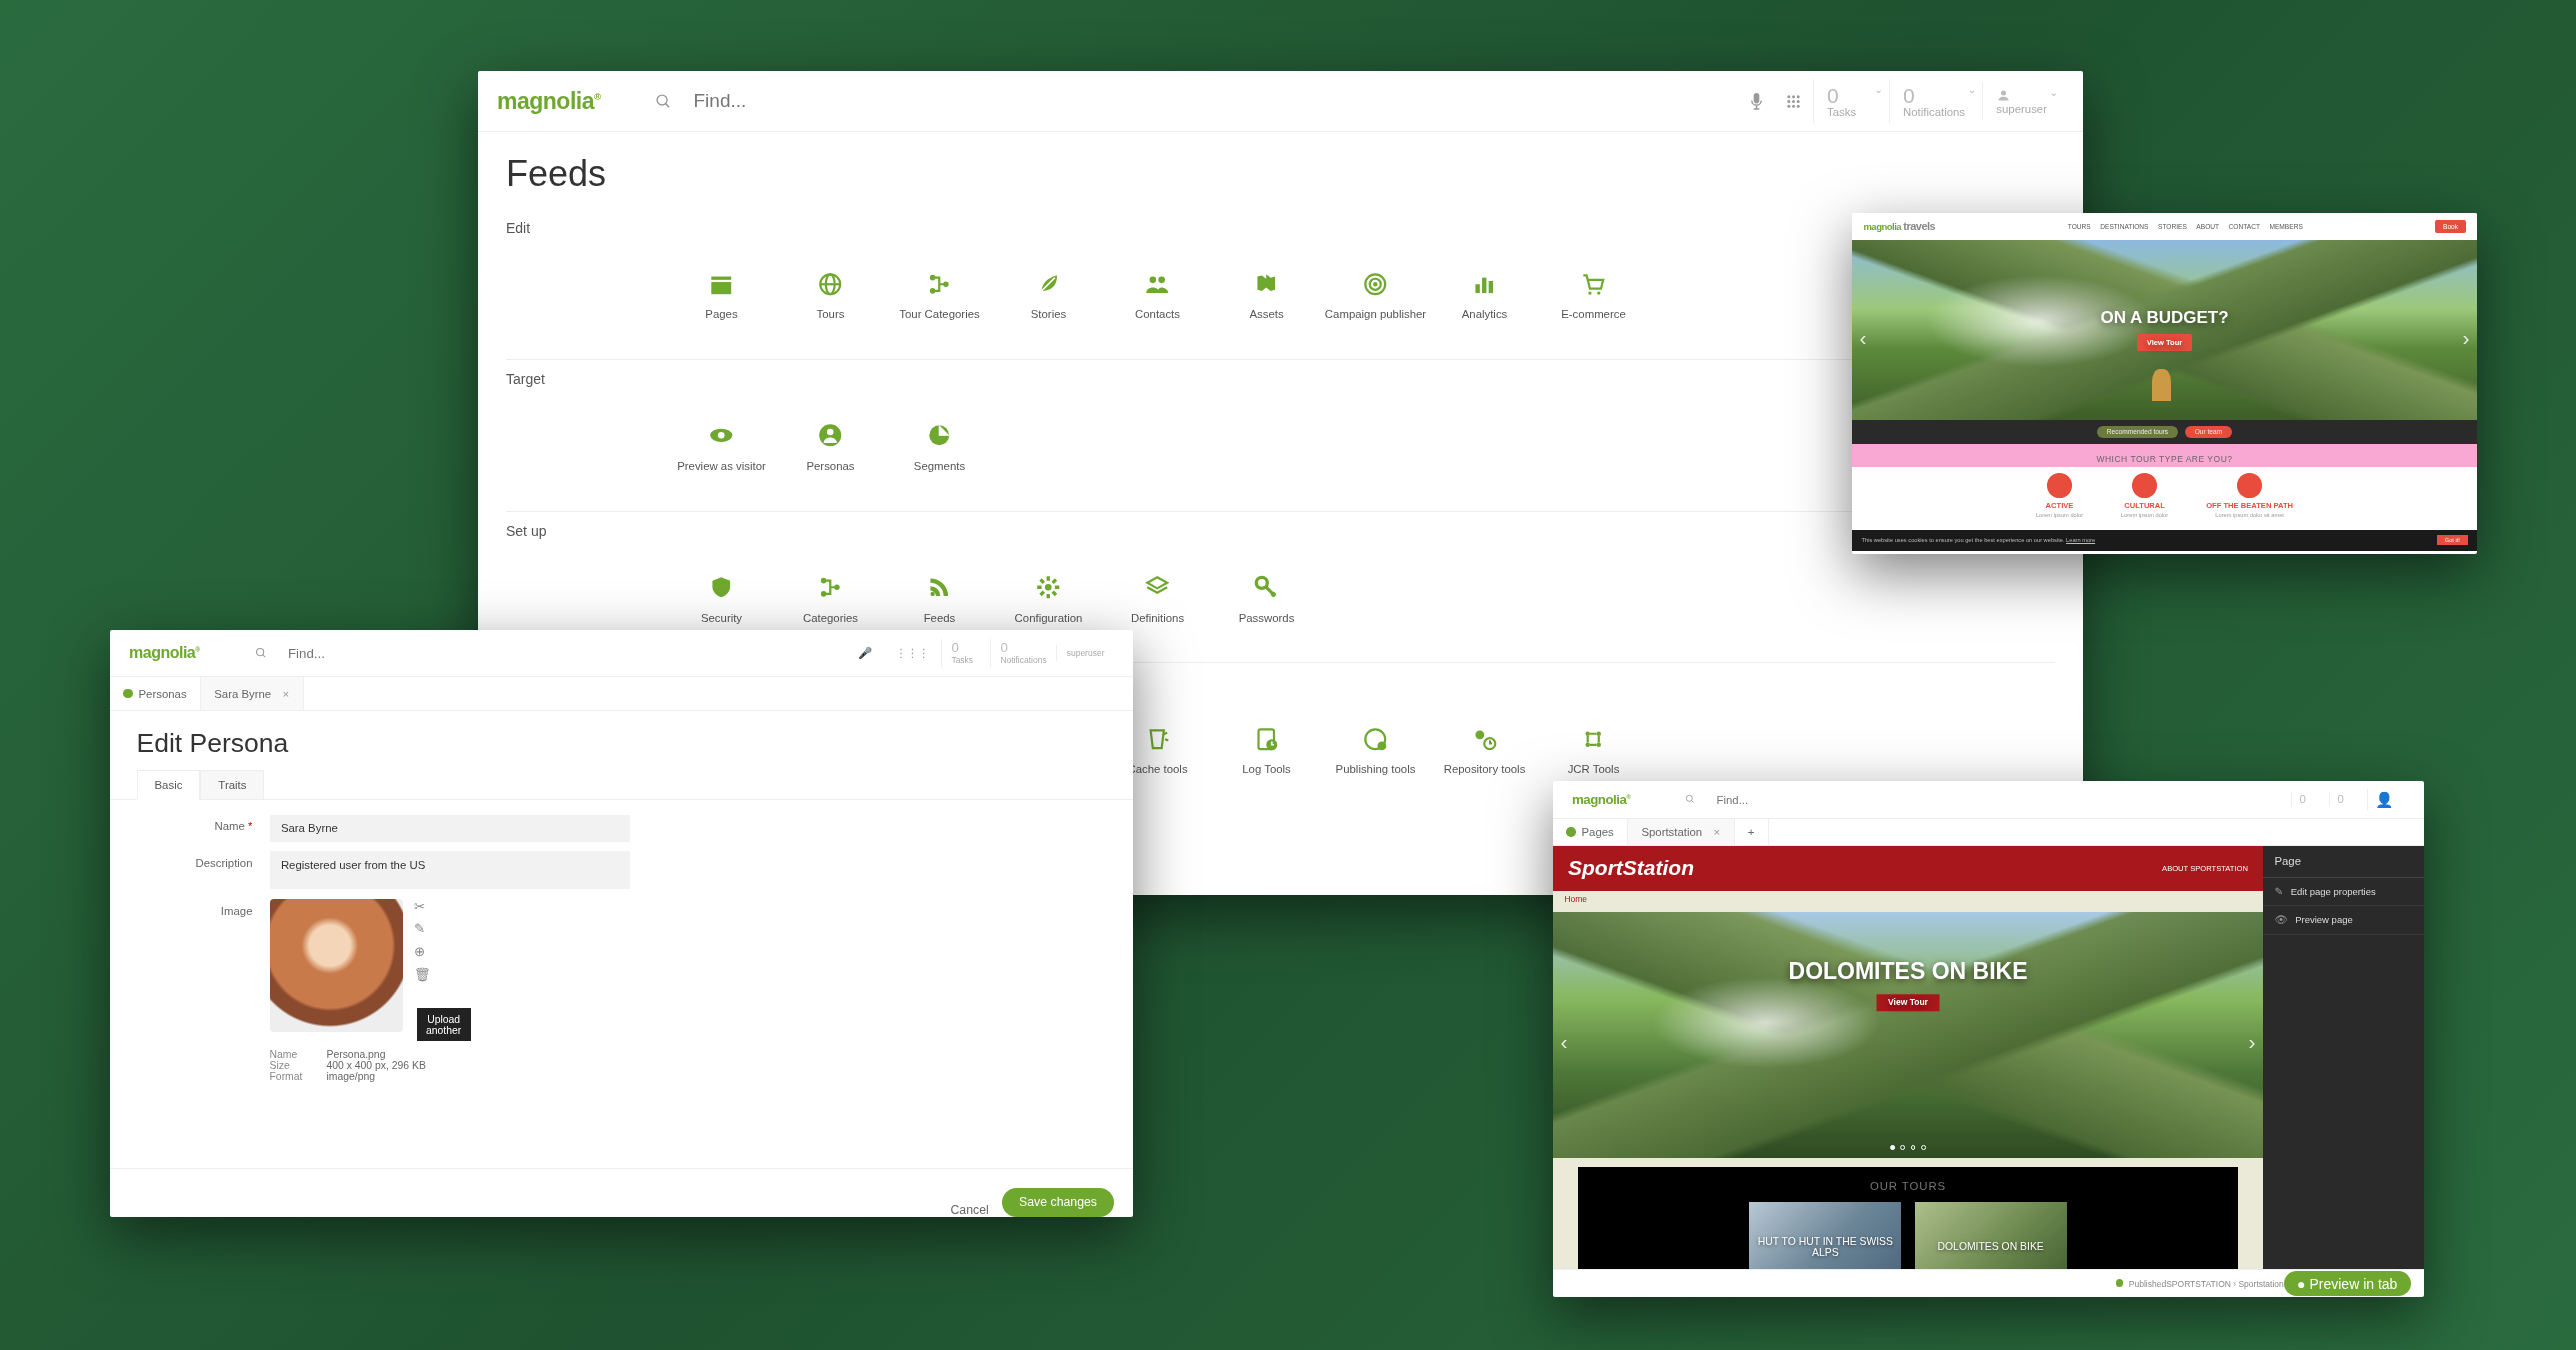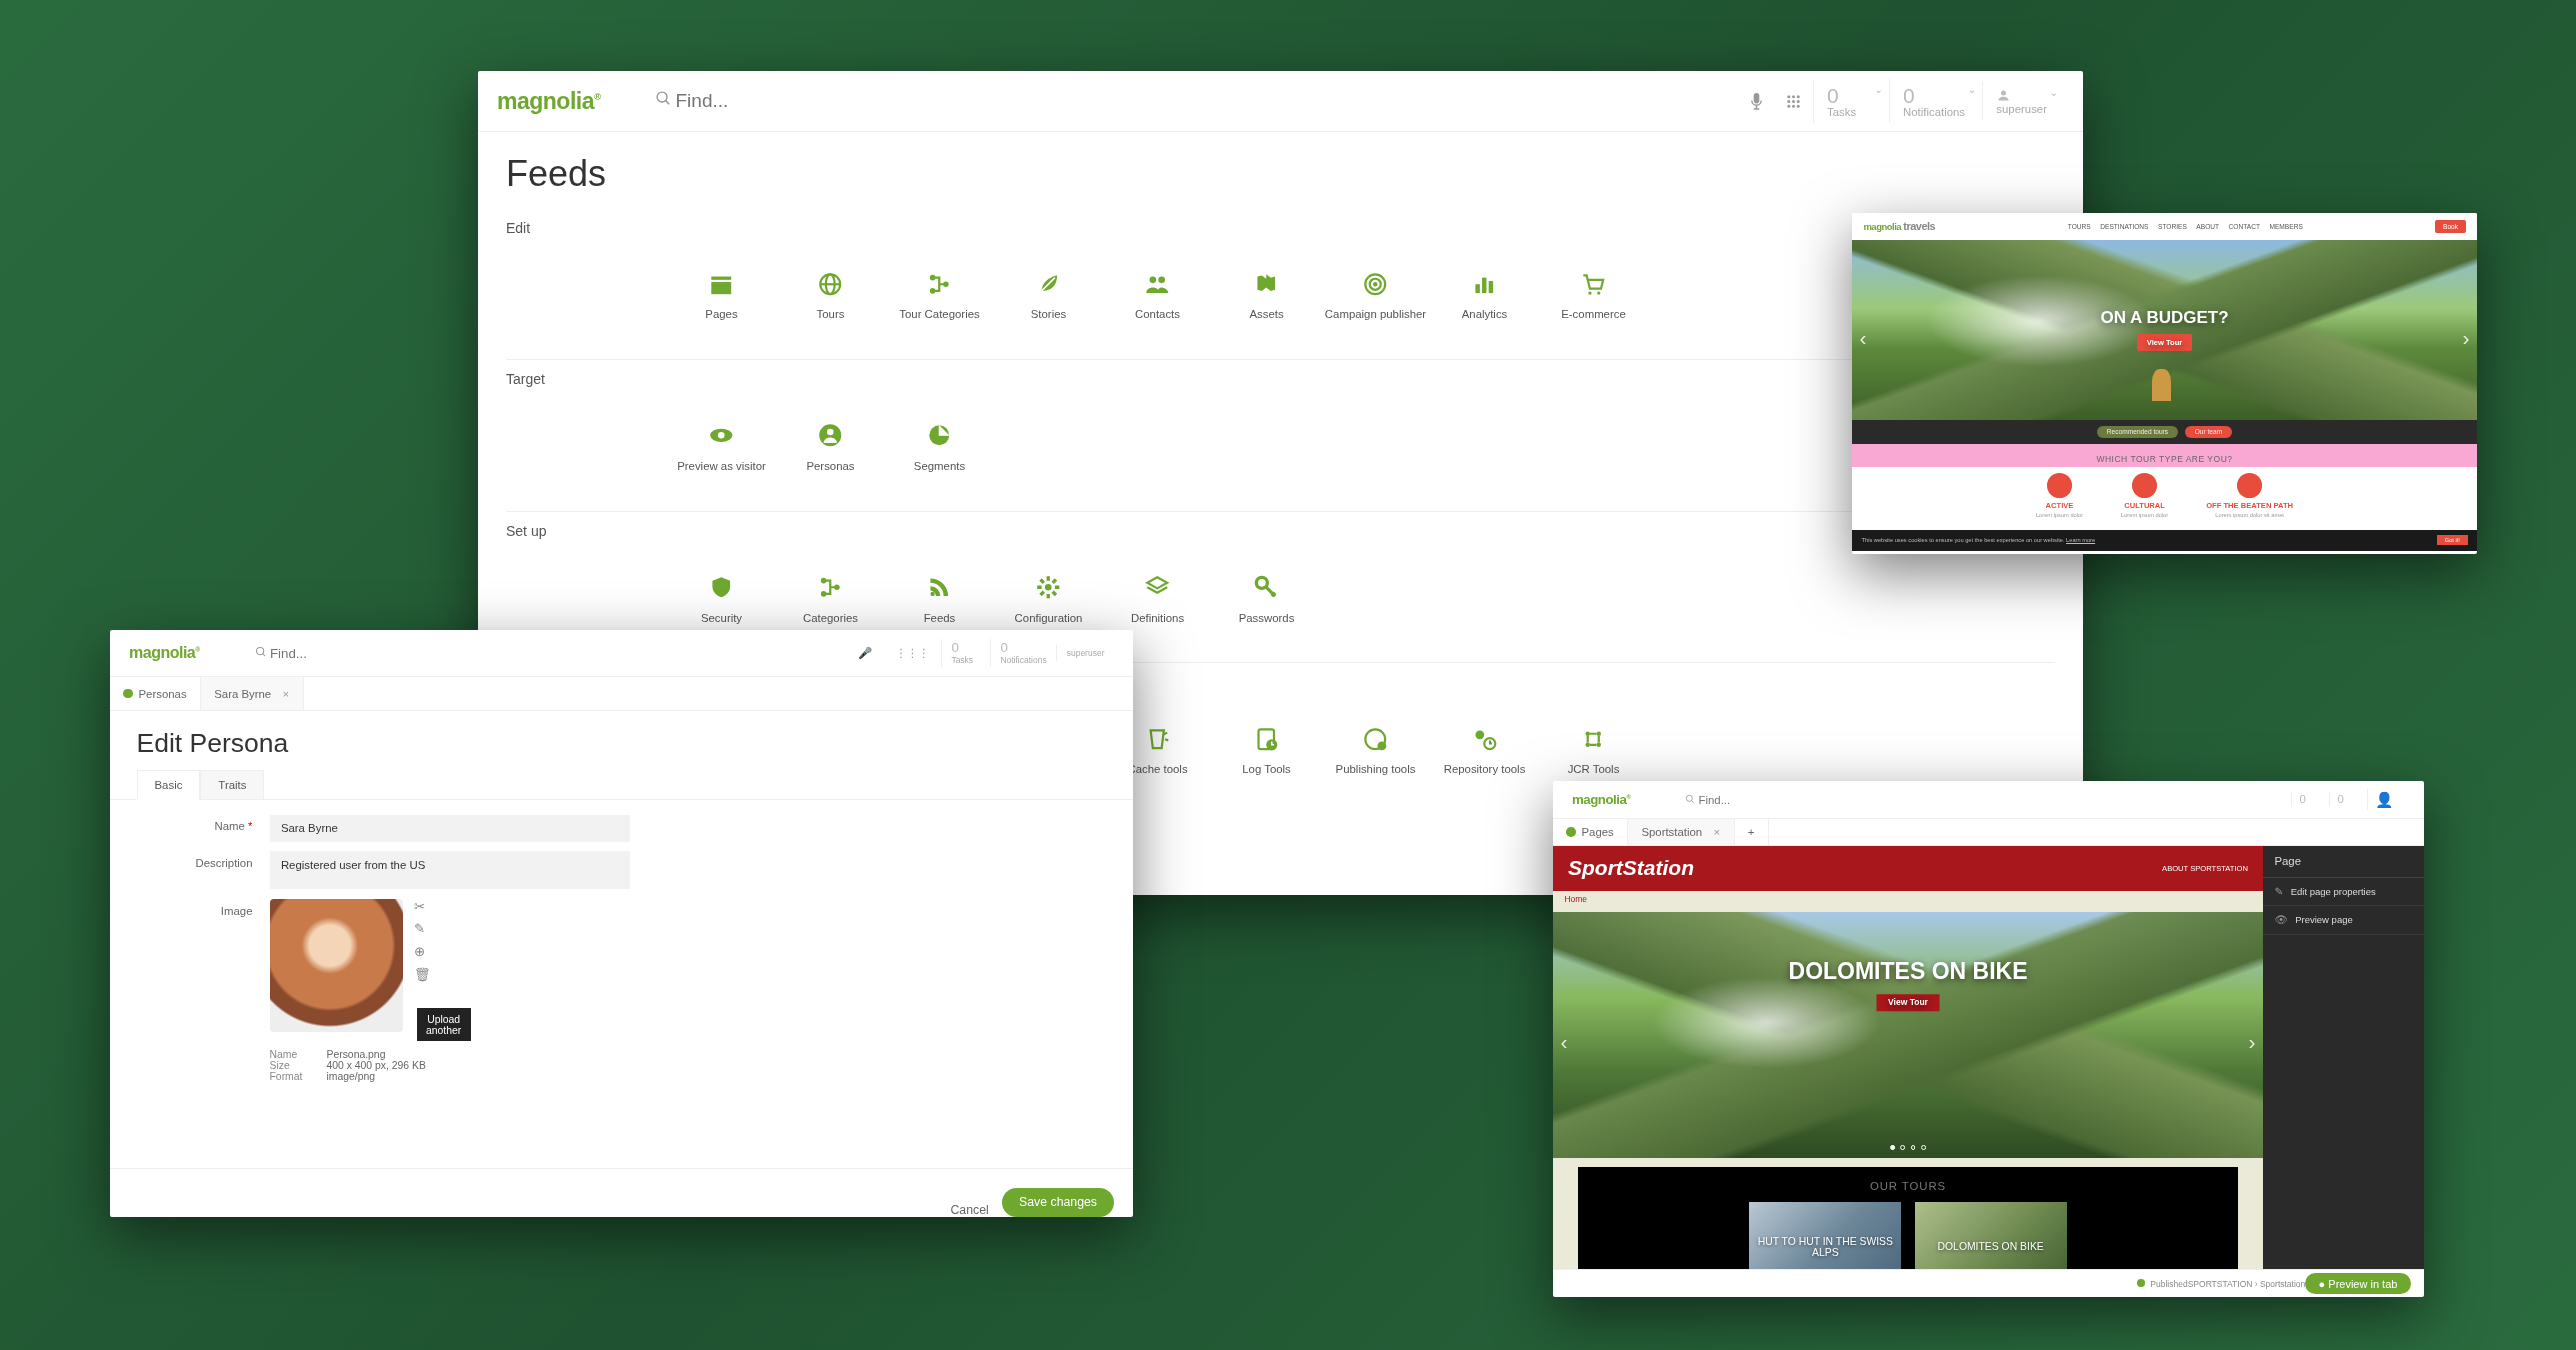--- a/index.html
+++ b/index.html
@@ -14,21 +14,21 @@
     box-shadow: 0 19px 57px rgba(0,0,0,.5);
   }
   
   .apps-panel { left: 478px; top: 71px; width: 1605px; height: 824px; }
   .apps-header {
     height: 61px; display: flex; align-items: center;
     border-bottom: 0.9px solid #eee; padding: 0 19px; gap: 17px;
   }
   .logo { color:#6fa82e; font-weight:600; font-size:23px; letter-spacing:-0.5px; }
   .logo .g { font-weight:800; }
-  .search-wrap { flex:1; display:flex; align-items:flex-start; gap:3px; margin-left:38px; }
+  .search-wrap { flex:1; display:flex; align-items:center; gap:21px; margin-left:38px; }
   .search-icon { color:#999; font-size:19px; }
   .search-input {
     border:0; outline:0; font-size:19px; color:#999; width:208px; background:transparent;
   }
   .header-right { display:flex; align-items:center; gap:0; }
   .hri { display:flex; flex-direction:column; align-items:flex-start; border-left:0.9px solid #eee;
          padding:5.7px 17px 5.7px 13.3px; position:relative; min-width:76px; }
   .hri .num { font-size:21px; color:#bbb; line-height:1; }
   .hri .lab { font-size:11.4px; color:#aaa; }
   .hri .chev { position:absolute; right:5.7px; top:3.8px; color:#bbb; font-size:10.4px; }
@@ -129,21 +129,21 @@
   .ot-title{text-align:center;font-size:11.4px;color:#777;letter-spacing:0.9px;margin-bottom:9.5px;}
   .cards{display:flex;gap:13.3px;justify-content:center;}
   .card{width:152px;height:90px;position:relative;overflow:hidden;display:flex;align-items:center;justify-content:center;color:#fff;font-size:10.4px;text-align:center;text-shadow:0 0.9px 3.8px rgba(0,0,0,.6);background:linear-gradient(135deg,#b9c8d4,#6d8799 50%,#49627a);}
   .card.green{background:linear-gradient(135deg,#aebf8c,#6d8950 55%,#3e5b2d);}
   .side-panel{width:161px;background:#2a2a2a;color:#ddd;font-size:9.5px;}
   .side-title{padding:9.5px 11.4px;font-size:11.4px;border-bottom:0.9px solid #444;}
   .side-item{padding:7.6px 11.4px;display:flex;align-items:center;gap:7.6px;border-bottom:0.9px solid #3a3a3a;cursor:pointer;}
   .side-item .ic{color:#999;font-size:10.4px;}
   .sport-footer{height:28px;border-top:0.9px solid #eee;display:flex;align-items:center;justify-content:flex-end;padding:0 13.3px;font-size:8.5px;color:#888;}
   .pub-dot{width:7.6px;height:7.6px;border-radius:50%;background:#6fa82e;display:inline-block;margin-right:5.7px;}
-  .save-btn{background:#6fa82e;color:#fff;border:0;border-radius:13.3px;padding:4.7px 13.3px;font-size:11px;cursor:pointer;}
+  .save-btn{background:#6fa82e;color:#fff;border:0;border-radius:13.3px;padding:4.7px 13.3px;font-size:14px;cursor:pointer;}
   svg{display:block;}
 </style>
 </head>
 <body>
 
 <div class="panel apps-panel">
   <div class="apps-header">
     <span class="logo">ma<span class="g">g</span>nolia<sup style="font-size:9.5px">®</sup></span>
     <div class="search-wrap">
       <span class="search-icon">

